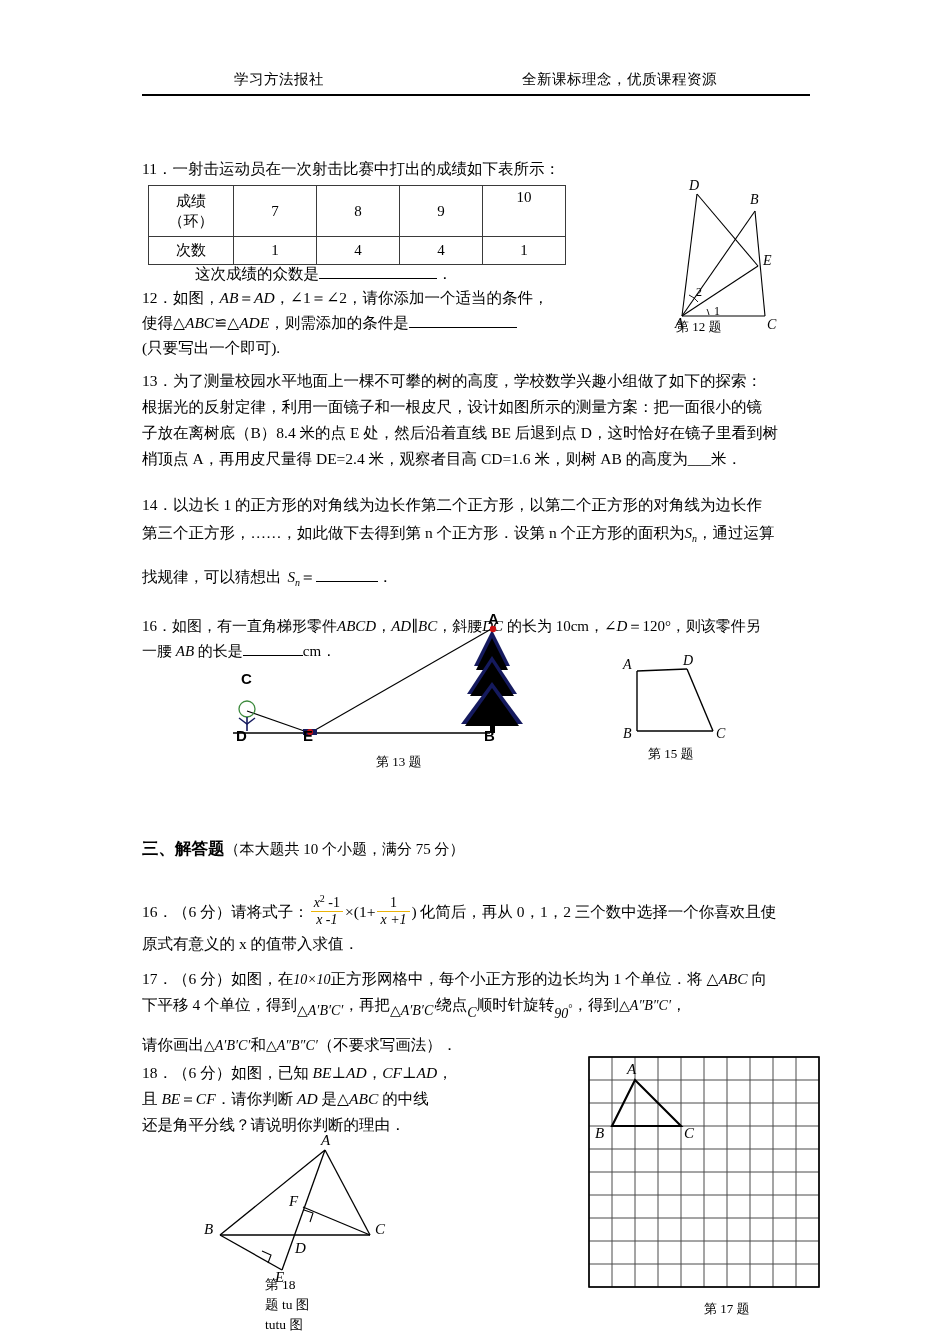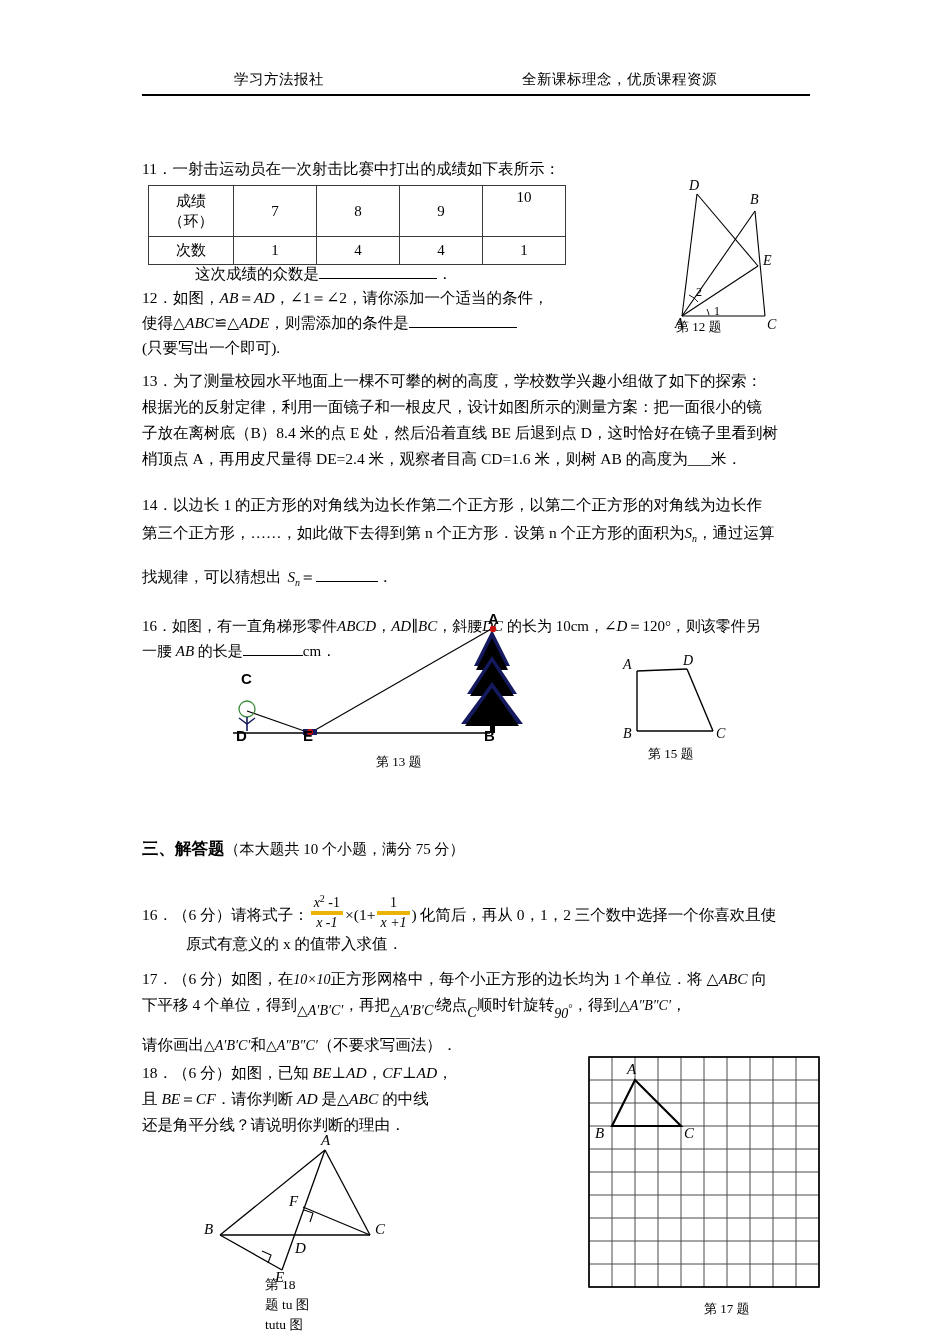--- a/index.html
+++ b/index.html
@@ -69,21 +69,21 @@
   
   .frac {
     display: inline-block;
     vertical-align: -0.5em;
     text-align: center;
     font-size: 14px;
     line-height: 1.15;
     margin: 0 2px;
   }
   .frac .num { display:block; padding: 0 3px; }
-  .frac .den { display:block; padding: 0 3px; border-top: 4px solid #eab308; }
+  .frac .den { display:block; padding: 0 3px; border-top: 1px solid #eab308; }
 
   
   .tbl {
     position: absolute;
     left: 148px; top: 177px;
     border-collapse: collapse;
     font-size: 15px;
   }
   .tbl td {
     border: 1px solid #3a3a3a;
@@ -276,21 +276,21 @@
 
   <div class="t" style="left:142px; top:885px;">
     <span>16．</span><span>（6 分）</span><span>请将式子：</span><span class="frac">
       <span class="num"><span class="it">x</span><span class="sup">2</span><span> -1</span></span>
       <span class="den it">x -1</span>
     </span><span>×(1+</span><span class="frac">
       <span class="num">1</span>
       <span class="den it">x +1</span>
     </span><span>)</span><span style="margin-left:3px;">化简后，再从 0，1，2 三个数中选择一个你喜欢且使</span>
   </div>
-  <div class="t" style="left:142px; top:923px;margin-left:44px;">原式有意义的 x 的值带入求值．</div>
+  <div class="t" style="left:142px; top:923px;">原式有意义的 x 的值带入求值．</div>
 
   <div class="t" style="left:142px; top:958px;">
     <span>17．</span><span>（6 分）</span><span>如图，在</span><span class="it" style="font-size:14px;">10×10</span><span>正方形网格中，每个小正方形的边长均为 1 个单位．将 △</span><span class="it">ABC</span><span> 向</span>
   </div>
   <div class="t" style="left:142px; top:984px;">
     <span>下平移 4 个单位，得到</span><span class="it" style="font-size:14px; vertical-align:-5px;">△A′B′C′</span><span>，再把</span><span class="it" style="font-size:14px; vertical-align:-5px;">△A′B′C′</span><span>绕点</span><span class="it" style="font-size:14px; vertical-align:-7px;">C</span><span>顺时针旋转</span><span class="it" style="font-size:14px; vertical-align:-8px;">90</span><span style="font-size:11px; vertical-align:-2px;">°</span><span>，得到</span><span class="it" style="font-size:14px;">△A″B″C′</span><span>，</span>
   </div>
   <div class="t" style="left:142px; top:1024px;">
     <span>请你画出</span><span class="it" style="font-size:14px;">△A′B′C′</span><span>和</span><span class="it" style="font-size:14px;">△A″B″C′</span><span>（不要求写画法）．</span>
   </div>

